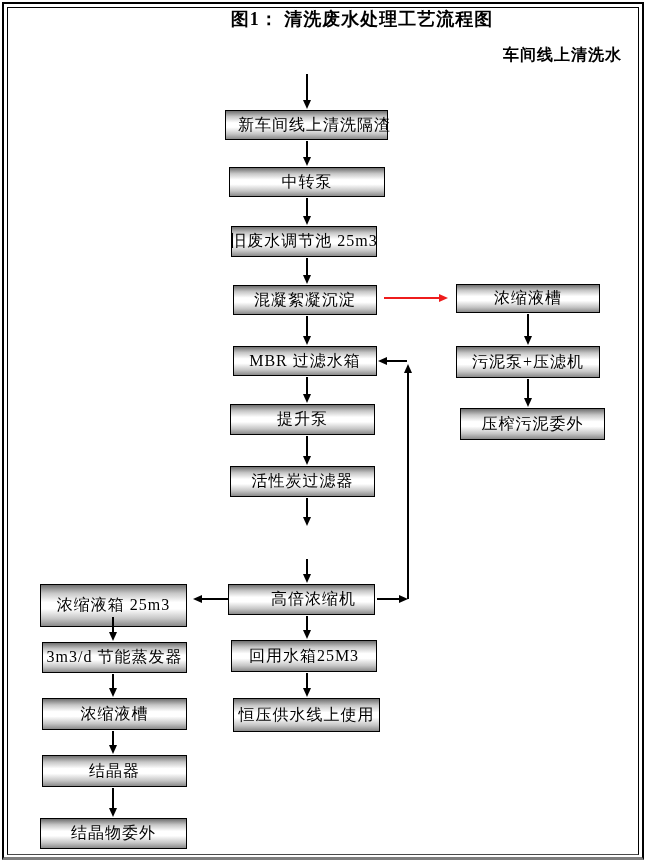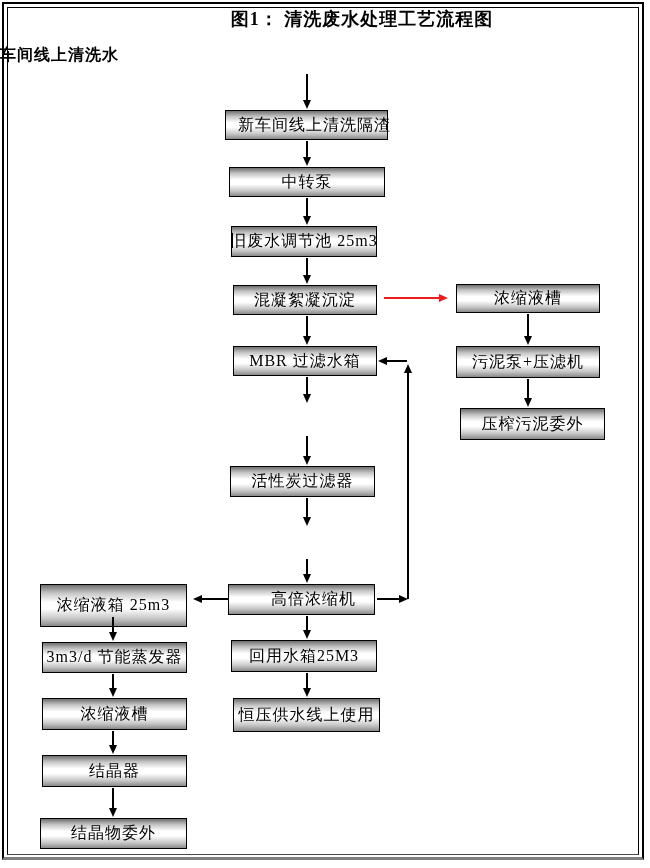--- a/index.html
+++ b/index.html
@@ -13,21 +13,21 @@
   }
   .frame-inner{
     position:absolute;left:3px;top:3px;right:3px;bottom:2px;box-sizing:border-box;
     border:1px solid #000;border-bottom-color:#4a4a4a;
   }
   .title{
     position:absolute;top:7px;left:0;width:640px;text-align:center;
     font-size:18px;font-weight:bold;letter-spacing:1px;padding-left:42px;
   }
   .source-label{
-    position:absolute;top:45px;left:0;width:622px;text-align:left;
+    position:absolute;top:45px;left:0;width:622px;text-align:right;
     font-size:16px;font-weight:bold;letter-spacing:1px;
   }
   .node{
     position:absolute;box-sizing:border-box;border:1px solid #000;
     background:linear-gradient(to bottom,#6f6f6f 0%,#c6c6c6 20%,#ffffff 42%,#ffffff 58%,#c6c6c6 82%,#8a8a8a 100%);
     display:flex;align-items:center;justify-content:center;
     font-size:16px;white-space:nowrap;letter-spacing:1px;
   }
   
   .av{position:absolute;width:2px;background:#000;}
@@ -62,20 +62,21 @@
   </div>
 
   <div class="title">图1：  清洗废水处理工艺流程图</div>
   <div class="source-label">车间线上清洗水</div>
 
   <div class="node" style="left:225px;top:110px;width:163px;height:30px;padding-left:16px;">新车间线上清洗隔渣</div>
   <div class="node" style="left:229px;top:167px;width:156px;height:30px;">中转泵</div>
   <div class="node" style="left:231px;top:226px;width:146px;height:31px;">旧废水调节池 25m3</div>
   <div class="node" style="left:233px;top:285px;width:144px;height:30px;">混凝絮凝沉淀</div>
   <div class="node" style="left:233px;top:346px;width:144px;height:30px;">MBR 过滤水箱</div>
+  <div class="node" style="left:230px;top:404px;width:145px;height:31px;">提升泵</div>
   <div class="node" style="left:230px;top:466px;width:145px;height:31px;">活性炭过滤器</div>
   <div class="node" style="left:228px;top:584px;width:147px;height:31px;padding-left:24px;">高倍浓缩机</div>
   <div class="node" style="left:231px;top:640px;width:146px;height:32px;">回用水箱25M3</div>
   <div class="node" style="left:233px;top:698px;width:147px;height:34px;">恒压供水线上使用</div>
 
   <div class="node" style="left:456px;top:284px;width:144px;height:29px;">浓缩液槽</div>
   <div class="node" style="left:456px;top:346px;width:144px;height:32px;">污泥泵+压滤机</div>
   <div class="node" style="left:460px;top:408px;width:145px;height:32px;">压榨污泥委外</div>
 
   <div class="node" style="left:40px;top:584px;width:147px;height:43px;">浓缩液箱 25m3</div>

